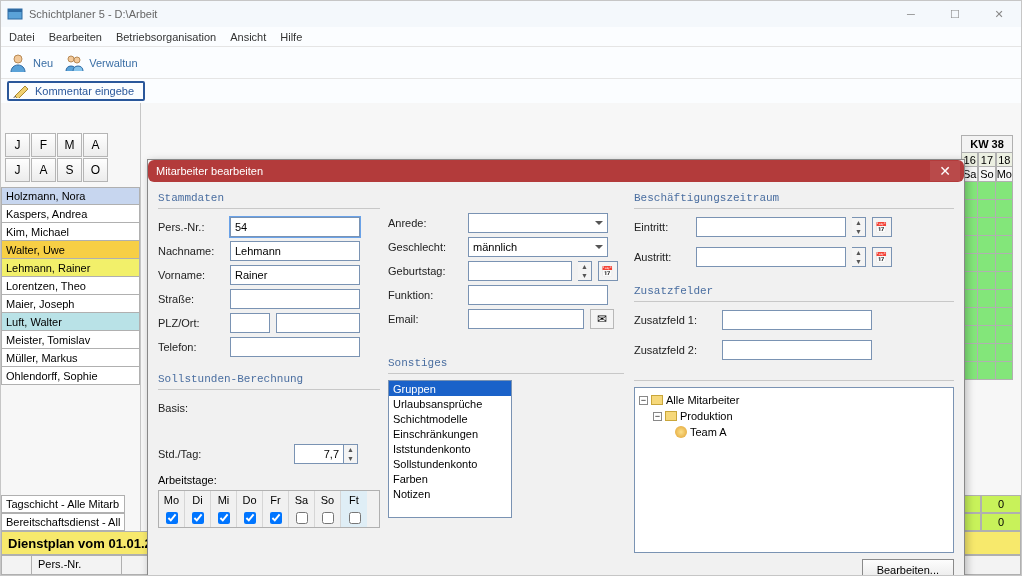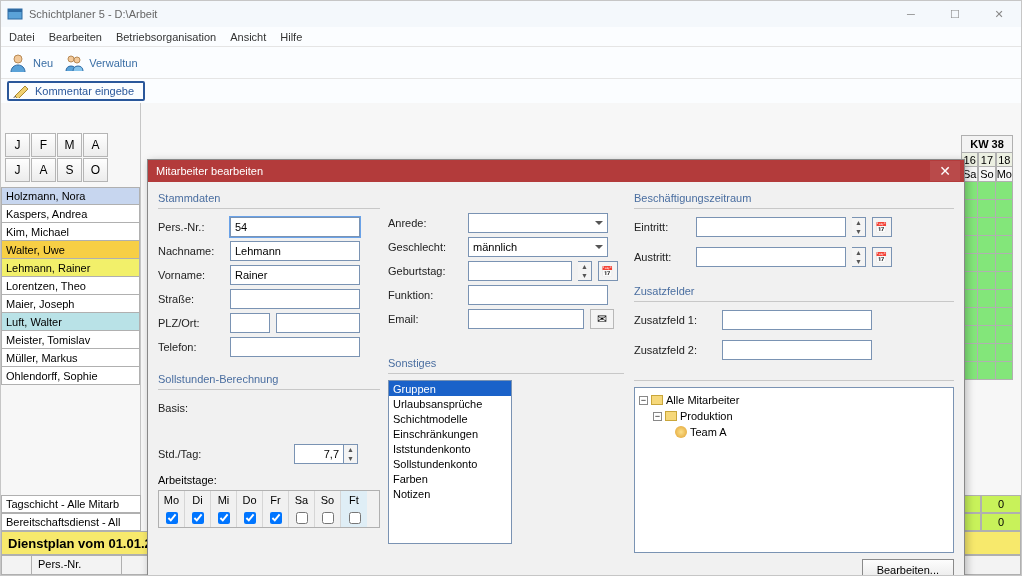--- a/index.html
+++ b/index.html
@@ -37,39 +37,39 @@
   .cell { height: 18px; border-right: 1px solid #b0b0b0; border-bottom: 1px solid #b0b0b0; }
   .green { background: #83e67a; }
   .bg-bottom { position: absolute; left: 0; right: 0; bottom: 0; }
   .sched-row { height: 18px; border: 1px solid #b0b0b0; background: #fff; display: flex; align-items: center; padding-left: 4px; overflow: hidden; }
   .dienst { height: 24px; background: #f7e96c; border: 1px solid #b0b0b0; display: flex; align-items: center; padding-left: 6px; font-weight: 700; font-size: 13px; }
   .tblhead { height: 20px; display: flex; background: #f3f3f3; border: 1px solid #b0b0b0; }
   .th { border-right: 1px solid #b0b0b0; padding: 2px 6px; white-space: nowrap; overflow: hidden; }
   .sumcell { width: 40px; height: 18px; border: 1px solid #b0b0b0; background: #c8f25a; display: flex; align-items: center; justify-content: center; }
   
   .modal { position: absolute; left: 146px; top: 56px; width: 818px; height: 478px; border: 1px solid #888; background: #f1f1f1; box-shadow: 2px 2px 8px rgba(0,0,0,0.25); z-index: 10; display: flex; flex-direction: column; }
-  .dlg-title { height: 22px; background: #b33b3b; color: #fff; display: flex; align-items: center; padding: 0 4px 0 8px; font-size: 12px; }
+  .dlg-title { height: 22px; background: #b33b3b; color: #fff; display: flex; align-items: center; padding: 0 4px 0 8px; font-size: 12px; border-radius: 6px; }
   .dlg-title .spacer { flex: 1; }
   .dlg-close { width: 30px; height: 20px; background: #b94a4a; color: #fff; display: flex; align-items: center; justify-content: center; font-family: Arial; font-size: 14px; }
   .dlg-body { flex: 1; padding: 8px 10px 0 10px; display: flex; gap: 8px; }
   .col { display: flex; flex-direction: column; }
-  .group-title { color: #4a6ea0; margin: 2px 0 4px 0; }
+  .group-title { color: #4a6ea0; margin: 2px 0 4px 0; font-family: Liberation Mono, monospace; }
   .hr { height: 1px; background: #c8c8c8; margin-bottom: 6px; }
   .frow { display: flex; align-items: center; height: 24px; gap: 6px; }
   .flbl { width: 66px; color: #222; }
   .flbl2 { width: 74px; color: #222; }
   .flbl3 { width: 82px; color: #222; }
   .inbox { height: 20px; border: 1px solid #7a93b3; background: #fff; padding: 0 4px; }
   .inbox.focus { outline: 1px solid #6aa2e8; }
   .sel { height: 20px; border: 1px solid #7a93b3; background: #fff; display: flex; align-items: center; padding: 0 4px; position: relative; }
   .sel::after { content: ""; position: absolute; right: 4px; top: 7px; border: 4px solid transparent; border-top-color: #555; }
   .spin { width: 14px; height: 20px; border: 1px solid #7a93b3; border-left: none; background: #f4f4f4; display: flex; flex-direction: column; }
   .spin div { flex: 1; display: flex; align-items: center; justify-content: center; font-size: 7px; color: #555; }
   .calbtn { width: 20px; height: 20px; border: 1px solid #7a93b3; background: #f4f4f4; display: flex; align-items: center; justify-content: center; font-size: 10px; }
-  .listbox { border: 1px solid #7a93b3; background: #fff; height: 164px; overflow: hidden; }
+  .listbox { border: 1px solid #7a93b3; background: #fff; height: 138px; overflow: hidden; }
   .listbox .li { height: 15px; padding: 0 4px; display: flex; align-items: center; }
   .listbox .li.sel-row { background: #1a62c9; color: #fff; }
   .tree { border: 1px solid #7a93b3; background: #fff; height: 166px; padding: 4px; }
   .tree .tn { display: flex; align-items: center; height: 16px; gap: 3px; }
   .tree .tog { width: 9px; height: 9px; border: 1px solid #888; display: flex; align-items: center; justify-content: center; font-size: 9px; line-height: 1; }
   .fold { width: 12px; height: 10px; background: #f6d87a; border: 1px solid #c9a63a; }
   .team-ic { width: 12px; height: 12px; border-radius: 50%; background: radial-gradient(#fce08a,#e0a030); }
   .days-tbl { border: 1px solid #b0b0b0; display: inline-block; }
   .days-tbl .dr { display: flex; }
   .dc { width: 26px; height: 18px; border-right: 1px solid #d6d6d6; display: flex; align-items: center; justify-content: center; }
@@ -227,21 +227,21 @@
               <div class="cell green"></div>
               <div class="cell green"></div>
               <div class="cell green"></div>
             </div>
           </div>
       </div>
     </div>
 
     <div class="bg-bottom">
       <div style="display:flex;">
-        <div style="width:140px;">
+        <div style="width:124px;">
           <div class="sched-row">Tagschicht - Alle Mitarb</div>
           <div class="sched-row">Bereitschaftsdienst - All</div>
         </div>
         <div style="flex:1;"></div>
         <div id="sums">
             <div style="display: flex;">
               <div class="sumcell">0</div>
               <div class="sumcell">0</div>
               <div class="sumcell">0</div>
             </div>

